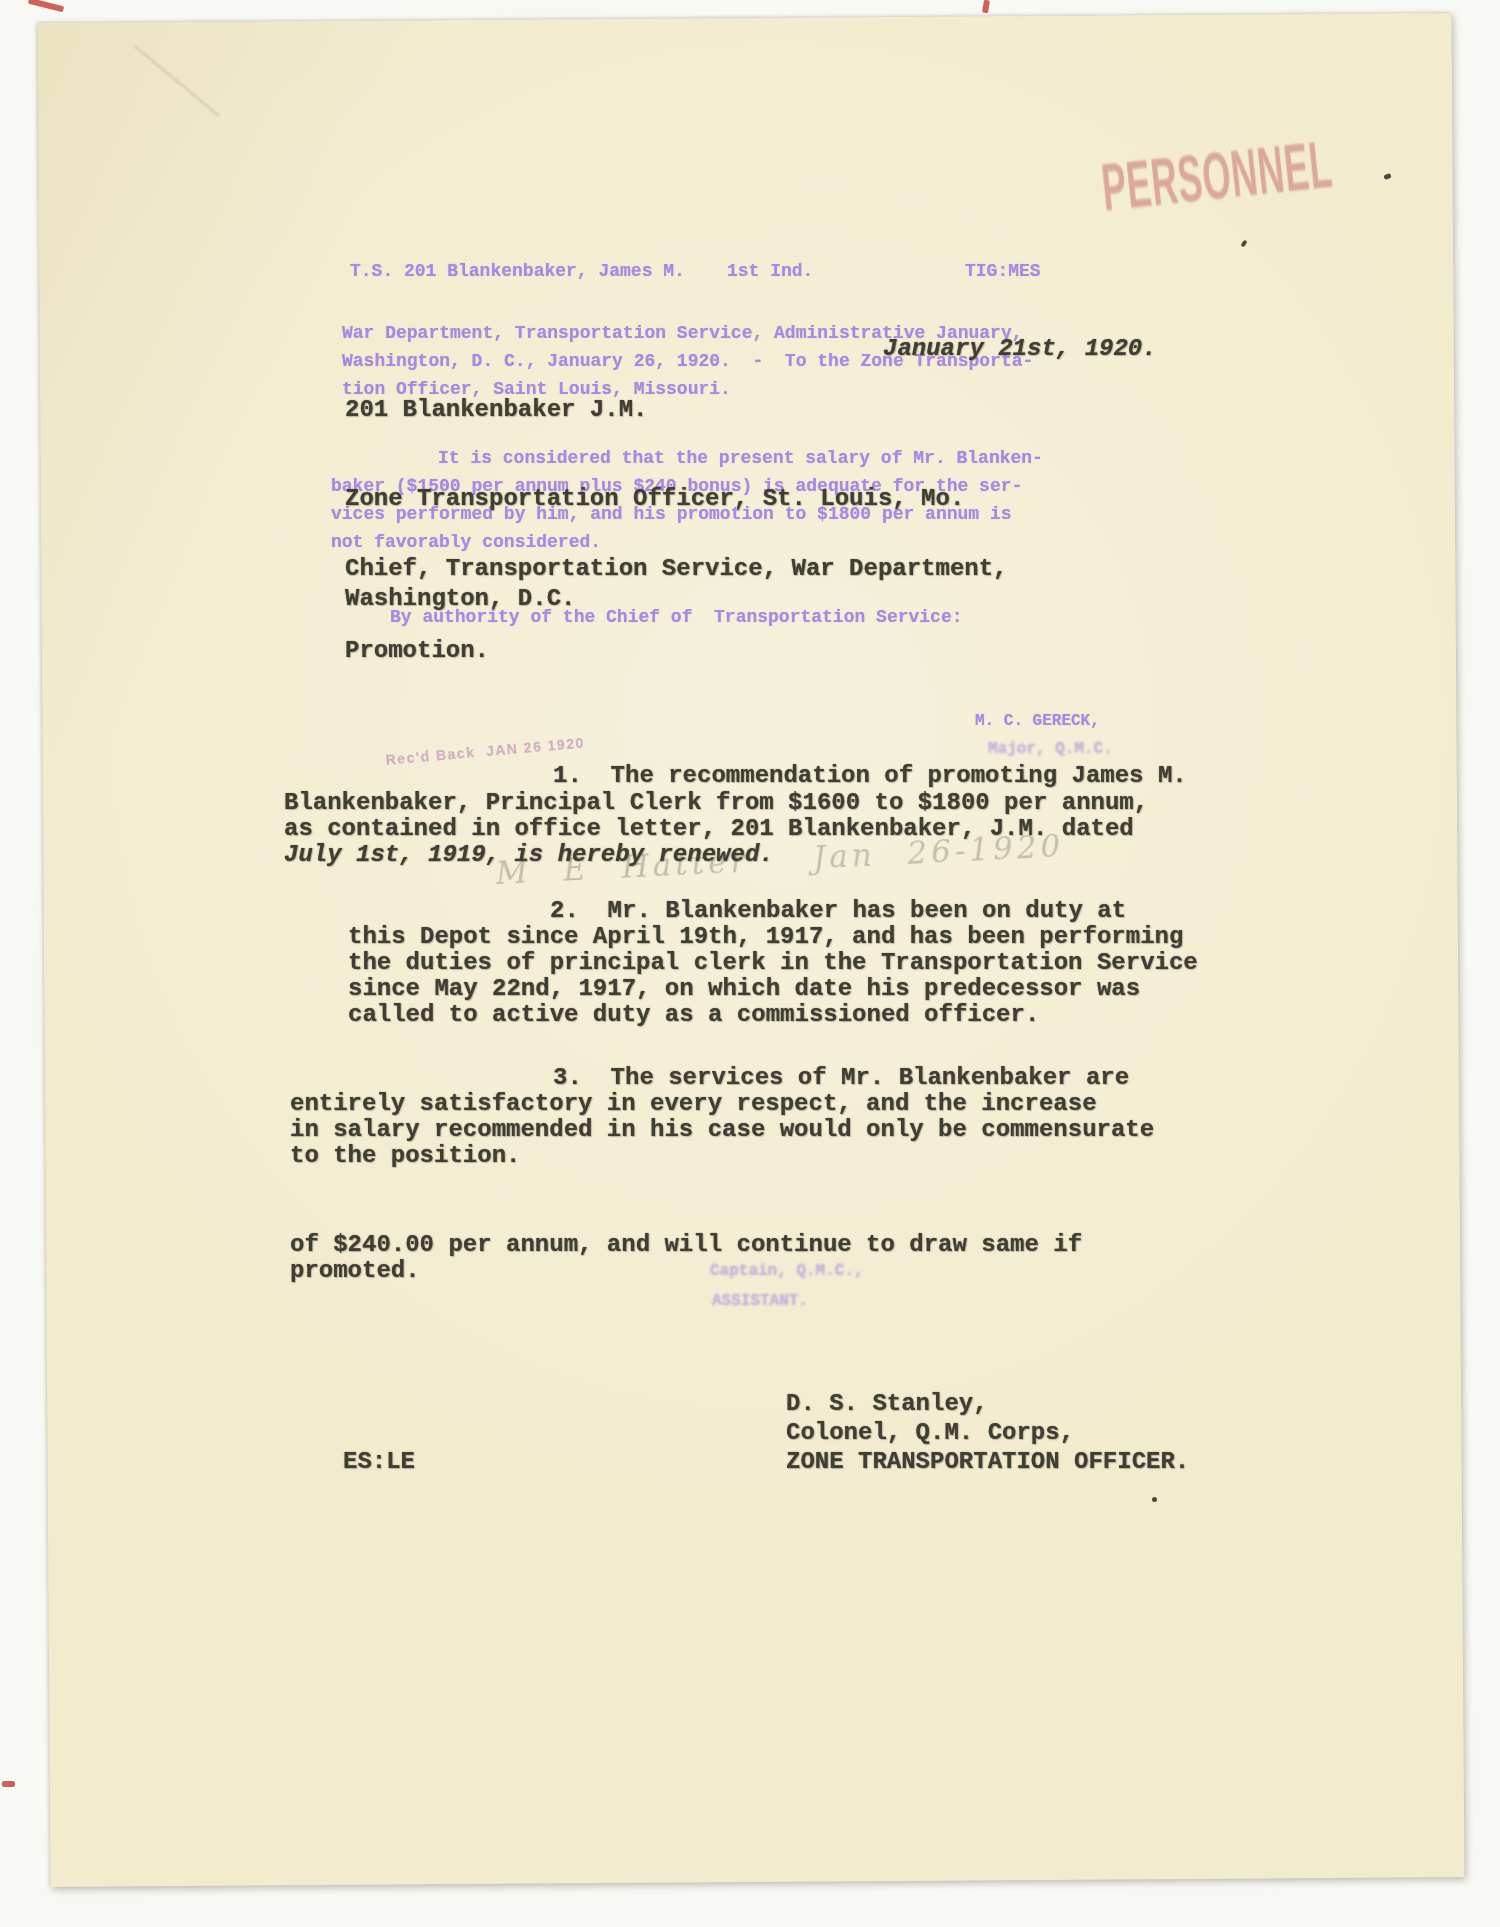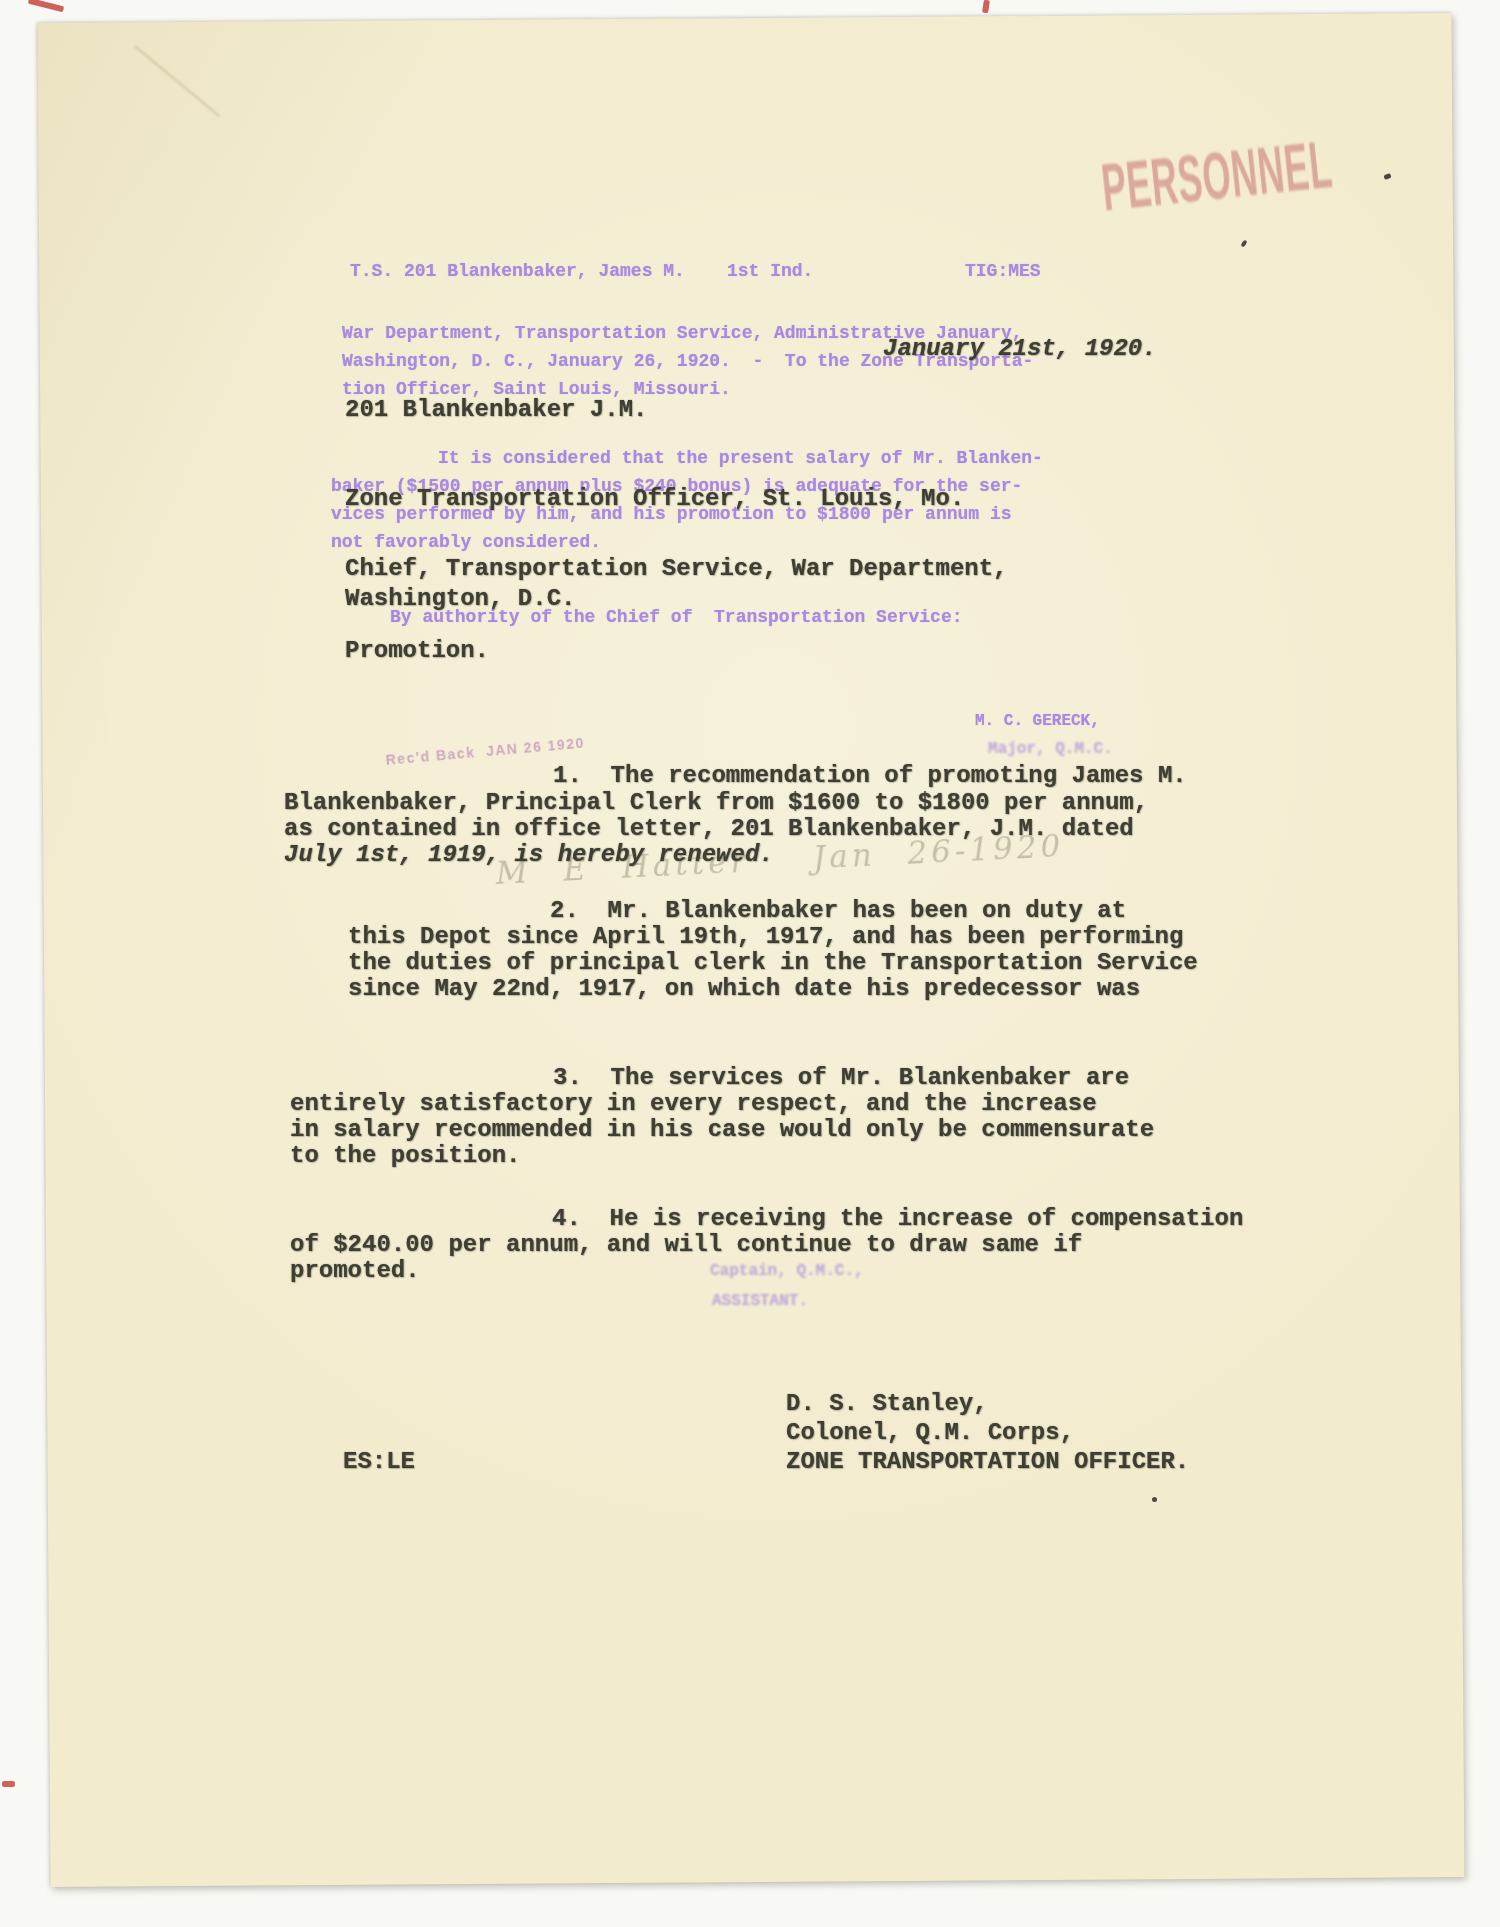--- a/index.html
+++ b/index.html
@@ -101,25 +101,25 @@
       <div class="line typed" style="left: 345px; top: 586px;">Washington, D.C.</div>
       <div class="line typed" style="left: 345px; top: 638px;">Promotion.</div>
       <div class="line typed" style="left: 553px; top: 763px;">1.  The recommendation of promoting James M.</div>
       <div class="line typed" style="left: 284px; top: 790px;">Blankenbaker, Principal Clerk from $1600 to $1800 per annum,</div>
       <div class="line typed" style="left: 284px; top: 816px;">as contained in office letter, 201 Blankenbaker, J.M. dated</div>
       <div class="line typed" style="left: 284px; top: 842px; font-style: italic;">July 1st, 1919, is hereby renewed.</div>
       <div class="line typed" style="left: 550px; top: 898px;">2.  Mr. Blankenbaker has been on duty at</div>
       <div class="line typed" style="left: 348px; top: 924px;">this Depot since April 19th, 1917, and has been performing</div>
       <div class="line typed" style="left: 348px; top: 950px;">the duties of principal clerk in the Transportation Service</div>
       <div class="line typed" style="left: 348px; top: 976px;">since May 22nd, 1917, on which date his predecessor was</div>
+      <div class="line typed" style="left: 348px; top: 1002px;">called to active duty as a commissioned officer.</div>
       <div class="line typed" style="left: 553px; top: 1065px;">3.  The services of Mr. Blankenbaker are</div>
       <div class="line typed" style="left: 290px; top: 1091px;">entirely satisfactory in every respect, and the increase</div>
       <div class="line typed" style="left: 290px; top: 1117px;">in salary recommended in his case would only be commensurate</div>
       <div class="line typed" style="left: 290px; top: 1143px;">to the position.</div>
-      <div class="line typed" style="left: 552px; top: 1206px;">4.  He is receiving the increase of compensation</div>
       <div class="line typed" style="left: 290px; top: 1232px;">of $240.00 per annum, and will continue to draw same if</div>
       <div class="line typed" style="left: 290px; top: 1258px;">promoted.</div>
       <div class="line typed" style="left: 786px; top: 1391px;">D. S. Stanley,</div>
       <div class="line typed" style="left: 786px; top: 1420px;">Colonel, Q.M. Corps,</div>
       <div class="line typed" style="left: 343px; top: 1449px;">ES:LE</div>
       <div class="line typed" style="left: 786px; top: 1449px;">ZONE TRANSPORTATION OFFICER.</div>
     </div>
 
   <div class="speck s1"></div>
   <div class="speck s2"></div>

